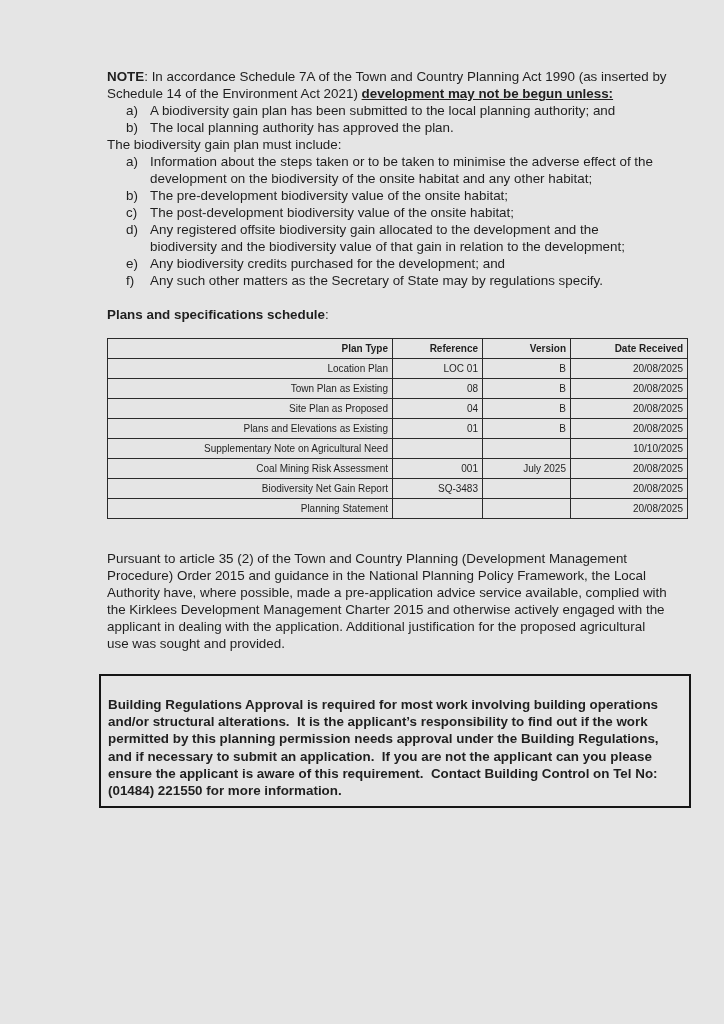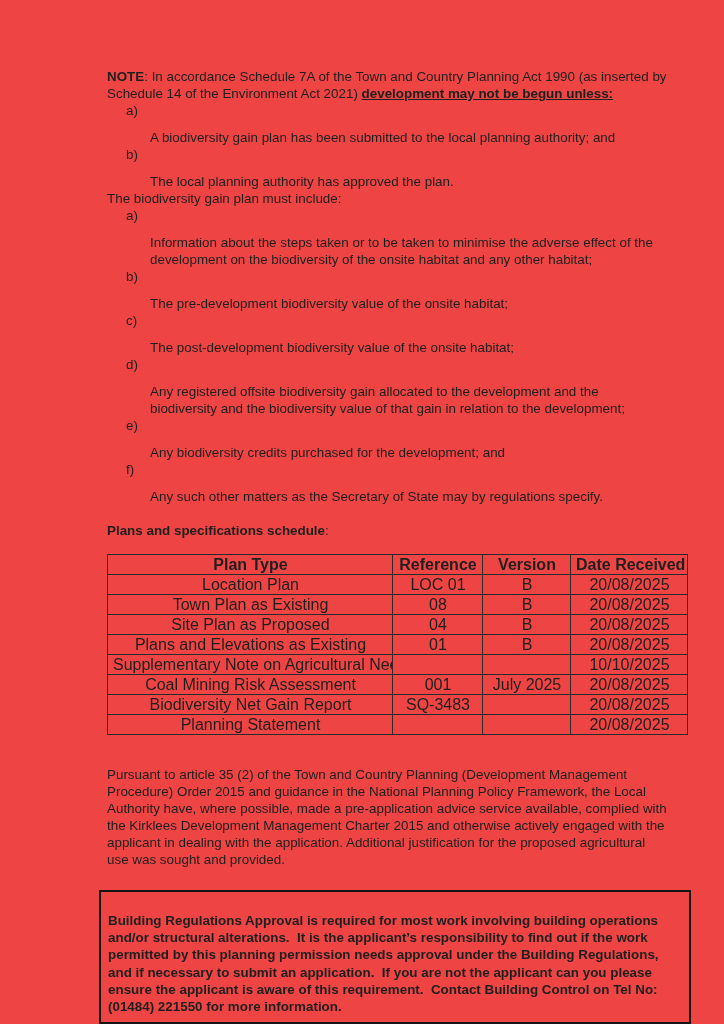--- a/index.html
+++ b/index.html
@@ -6,57 +6,57 @@
   html, body {
     margin: 0;
     padding: 0;
     background: #ffffff;
   }
   .page {
     position: relative;
     width: 724px;
     height: 1024px;
     margin: 0 auto;
-    background: #ef4444;
+    background: #e5e5e5;
     color: #1f1f1f;
     font-family: "Liberation Sans", "DejaVu Sans", sans-serif;
     font-size: 13.4px;
     line-height: 17px;
     box-sizing: border-box;
     padding: 68px 0 0 107px;
     overflow: hidden;
   }
   .para {
     width: 560px;
     margin: 0;
   }
   .b { font-weight: bold; }
   .u { text-decoration: underline; }
   .list { width: 560px; }
   .list-item { display: flex; }
   .list-item .marker {
     flex: 0 0 24px;
     margin-left: 19px;
   }
-  .list-item .item-text { flex: 1; margin-top: 27px; }
+  .list-item .item-text { flex: 1; }
   .schedule-heading {
     margin-top: 17px;
     width: 560px;
   }
   table.schedule {
     margin-top: 15px;
     width: 580px;
     border-collapse: collapse;
     table-layout: fixed;
   }
   table.schedule th, table.schedule td {
     border: 1px solid #2a2a2a;
     padding: 1px 4px 1px 5px;
-    text-align: center;
-    font-size: 16px;
+    text-align: right;
+    font-size: 10px;
     line-height: 17px;
     vertical-align: top;
     overflow: hidden;
     white-space: nowrap;
   }
   table.schedule th { font-weight: bold; }
   .pursuant {
     margin-top: 31px;
   }
   .notice-box {

